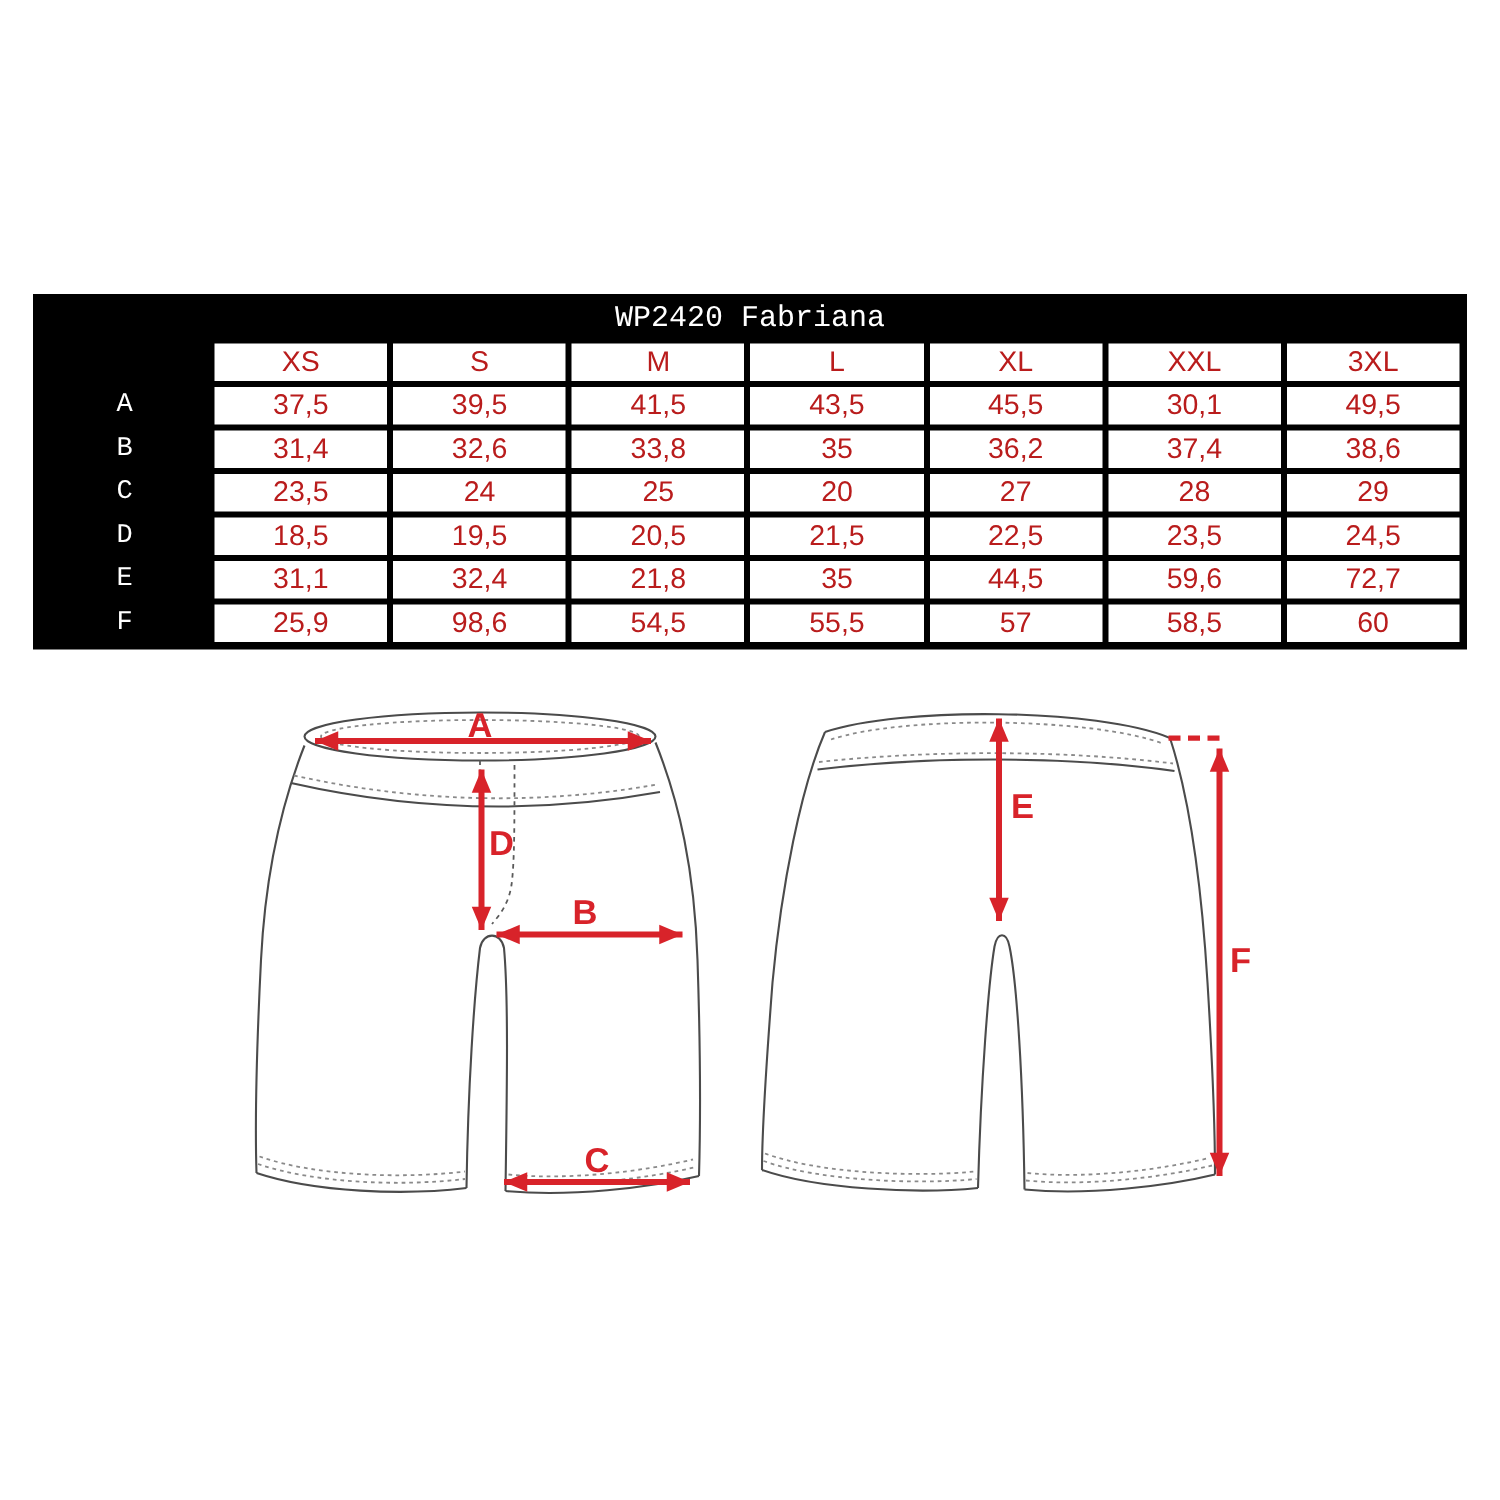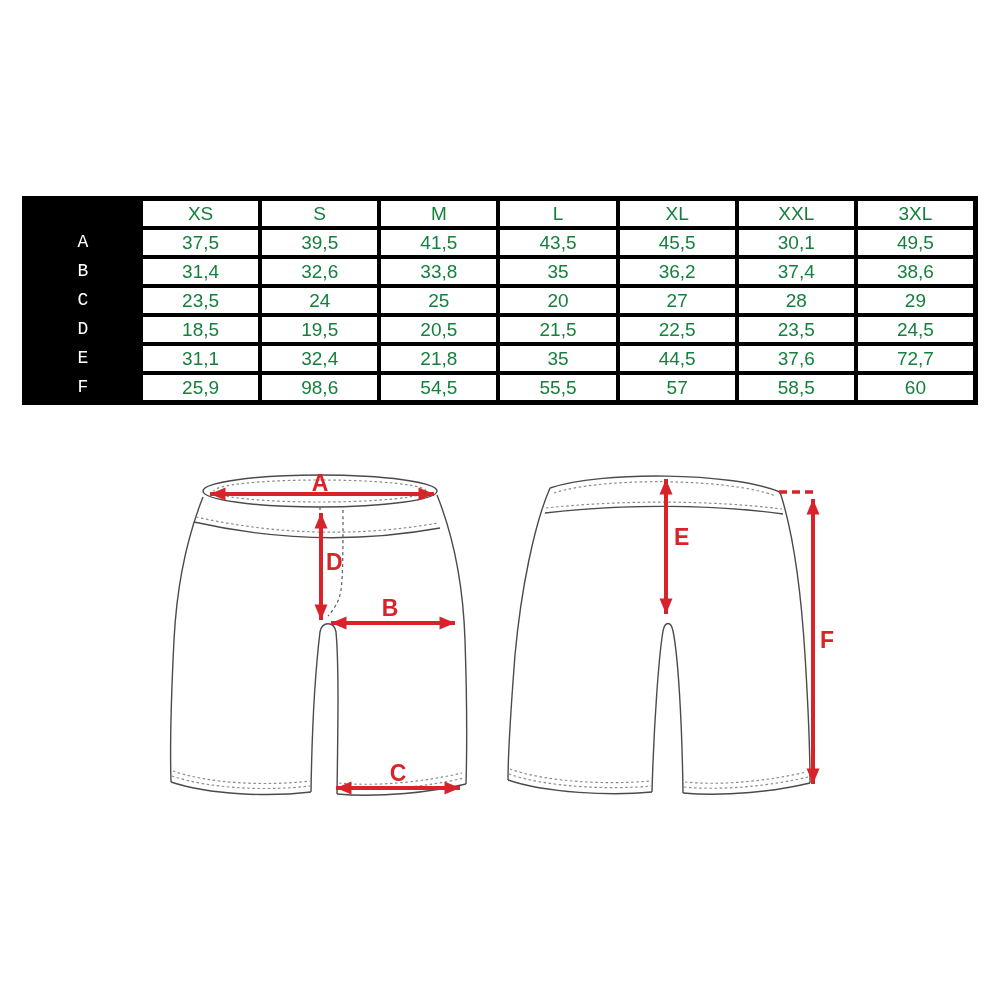--- a/index.html
+++ b/index.html
@@ -40,21 +40,21 @@
     background: #000000;
     color: #ffffff;
     font-family: "Liberation Mono", monospace;
     font-size: 18px;
     text-align: center;
     height: 25px;
     line-height: 25px;
   }
   .col-header, .cell {
     background: #ffffff;
-    color: #15803d;
+    color: #b91c1c;
     text-align: center;
     height: 25px;
     line-height: 25px;
     font-size: 19px;
   }
 
   
   .diagram-svg {
     position: absolute;
     left: 0;
@@ -73,20 +73,21 @@
     font-size: 23px;
     font-weight: bold;
   }
 </style>
 </head>
 <body>
 
 <div class="page">
 
   <div class="size-table">
+    <div class="title-cell">WP2420 Fabriana</div>
 
     <div class="corner-cell"></div>
     <div class="col-header">XS</div>
     <div class="col-header">S</div>
     <div class="col-header">M</div>
     <div class="col-header">L</div>
     <div class="col-header">XL</div>
     <div class="col-header">XXL</div>
     <div class="col-header">3XL</div>
 
@@ -125,21 +126,21 @@
     <div class="cell">22,5</div>
     <div class="cell">23,5</div>
     <div class="cell">24,5</div>
 
     <div class="row-label">E</div>
     <div class="cell">31,1</div>
     <div class="cell">32,4</div>
     <div class="cell">21,8</div>
     <div class="cell">35</div>
     <div class="cell">44,5</div>
-    <div class="cell">37,6</div>
+    <div class="cell">59,6</div>
     <div class="cell">72,7</div>
 
     <div class="row-label">F</div>
     <div class="cell">25,9</div>
     <div class="cell">98,6</div>
     <div class="cell">54,5</div>
     <div class="cell">55,5</div>
     <div class="cell">57</div>
     <div class="cell">58,5</div>
     <div class="cell">60</div>

